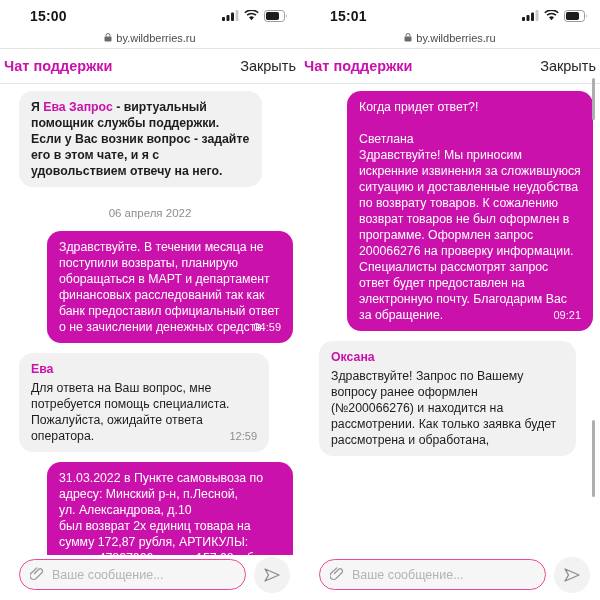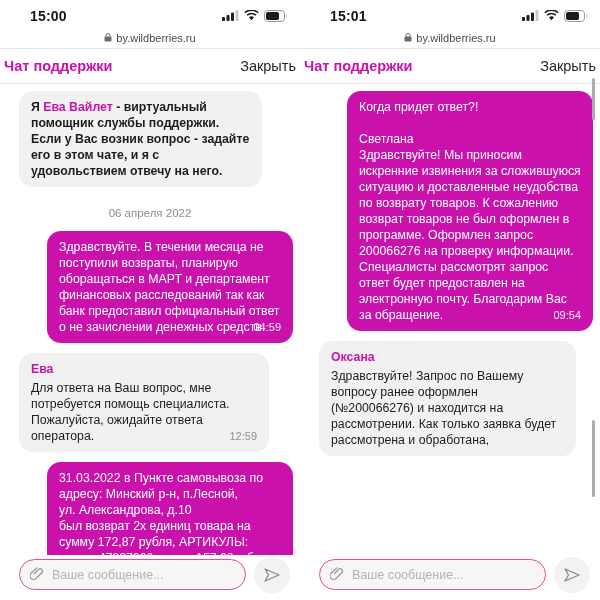--- a/index.html
+++ b/index.html
@@ -105,21 +105,21 @@
       <span class="url-text">by.wildberries.ru</span>
     </div>
 
     <div class="navbar">
       <span class="nav-title">Чат поддержки</span>
       <span class="nav-close">Закрыть</span>
     </div>
 
     <div class="chat">
       <div class="bubble gray w-intro">
-        <span class="bubble-text"><span>Я </span><span class="hl-name">Ева Вайлет</span><span> - виртуальный помощник службы поддержки. Если у Вас возник вопрос - задайте его в этом чате, и я с удовольствием отвечу на него.</span></span>
+        <span class="bubble-text"><span>Я </span><span class="hl-name">Ева Запрос</span><span> - виртуальный помощник службы поддержки. Если у Вас возник вопрос - задайте его в этом чате, и я с удовольствием отвечу на него.</span></span>
       </div>
 
       <div class="date-sep">06 апреля 2022</div>
 
       <div class="bubble pink">
         <span class="bubble-text">Здравствуйте. В течении месяца не поступили возвраты, планирую оборащаться в МАРТ и департамент финансовых расследований так как банк предоставил официальный ответ о не зачислении денежных средств.</span>
         <span class="time time-pink">04:59</span>
       </div>
 
       <div class="bubble gray w-eva">
@@ -199,21 +199,21 @@
       <span class="nav-close">Закрыть</span>
     </div>
 
     <div class="chat">
 
       <div class="bubble pink">
         <span class="bubble-text">Когда придет ответ?!
 
 Светлана
 Здравствуйте! Мы приносим искренние извинения за сложившуюся ситуацию и доставленные неудобства по возврату товаров. К сожалению возврат товаров не был оформлен в программе. Оформлен запрос 200066276 на проверку информации. Специалисты рассмотрят запрос ответ будет предоставлен на электронную почту. Благодарим Вас за обращение.</span>
-        <span class="time time-pink">09:54</span>
+        <span class="time time-pink">09:21</span>
       </div>
 
       <div class="bubble gray w-oksana">
         <div class="sender">Оксана</div>
         <span class="bubble-text">Здравствуйте! Запрос по Вашему вопросу ранее оформлен (№200066276) и находится на рассмотрении. Как только заявка будет рассмотрена и обработана,</span>
       </div>
     </div>
 
     <div class="scrollbar-thumb sb-top"></div>
     <div class="scrollbar-thumb sb-bottom"></div>

